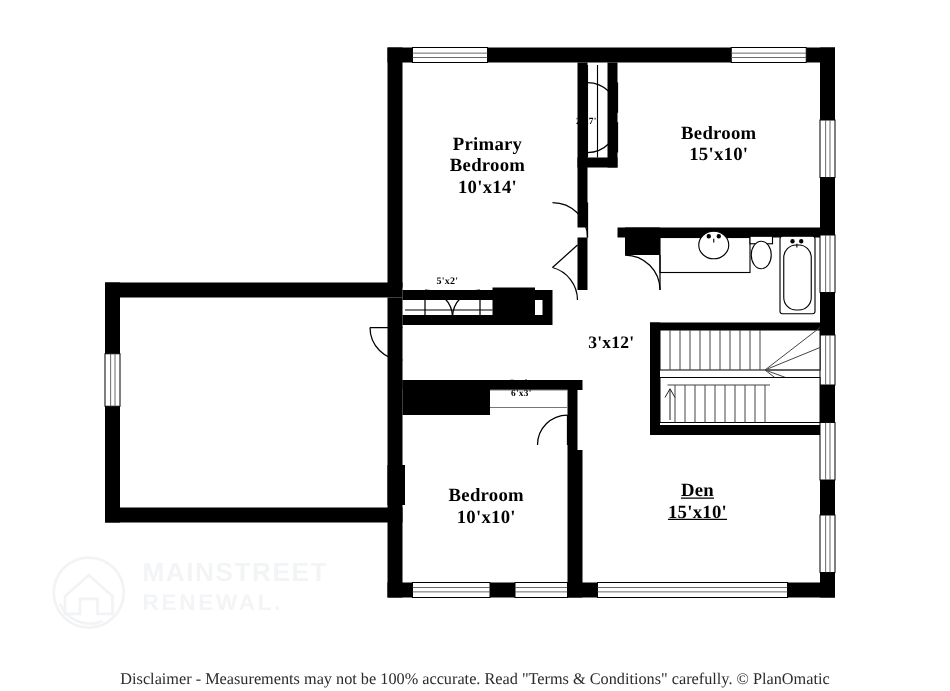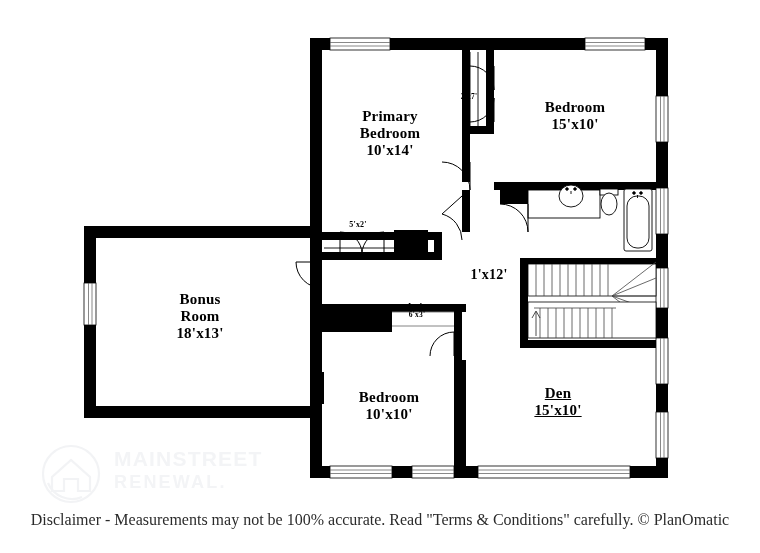--- a/index.html
+++ b/index.html
@@ -41,24 +41,24 @@
   }
   .label-lg { font-size: 15px; }
   .label-md { font-size: 14px; }
   .label-sm { font-size: 8px; }
   .label-xs { font-size: 7.5px; }
 
   #disclaimer {
     position: absolute;
     left: 0;
     right: 0;
-    top: 511px;
+    top: 535px;
     text-align: center;
     font-family: "Liberation Serif", "DejaVu Serif", serif;
-    font-size: 16px;
+    font-size: 13px;
     color: #2b2b2b;
   }
   #watermark {
     position: absolute;
     left: 38px;
     top: 443px;
     width: 270px;
     height: 62px;
     pointer-events: none;
   }
@@ -328,31 +328,28 @@
 
   </svg>
 
   <div class="room-label label-lg" style="left:325px; top:108px; width:130px;">Primary
 Bedroom
 10'x14'</div>
 
   <div class="room-label label-lg" style="left:510px; top:99px; width:130px;">Bedroom
 15'x10'</div>
 
-  <div class="room-label label-lg" style="left:135px; top:291px; width:130px;">Bonus
-Room
-18'x13'</div>
 
   <div class="room-label label-lg" style="left:324px; top:389px; width:130px;">Bedroom
 10'x10'</div>
 
   <div class="room-label label-lg" style="left:493px; top:385px; width:130px;text-decoration:underline;">Den
 15'x10'</div>
 
-  <div class="room-label label-md" style="left:444px; top:267px; width:90px;">1'x12'</div>
+  <div class="room-label label-md" style="left:444px; top:267px; width:90px;">3'x12'</div>
 
   <div class="room-label label-xs" style="left:382px; top:303px; width:70px;">Lndr
 6'x3'</div>
 
   <div class="room-label label-sm" style="left:328px; top:221px; width:60px;">5'x2'</div>
 
   <div class="room-label label-xs" style="left:444px; top:93px; width:50px;">2'x7'</div>
 
   <div id="watermark">
     <svg width="270" height="62" viewBox="0 0 270 62">

